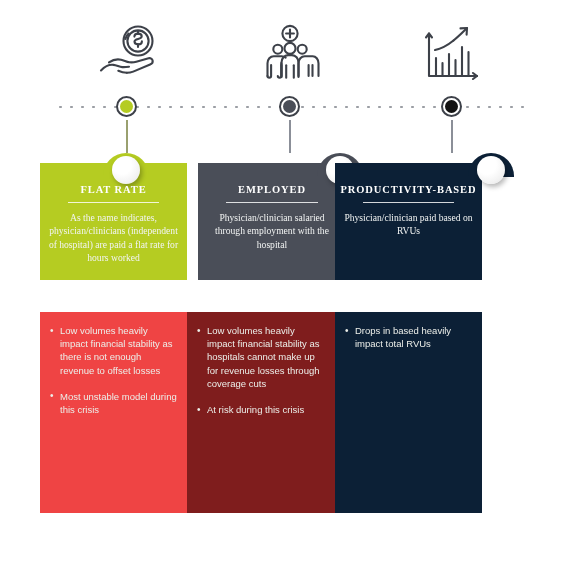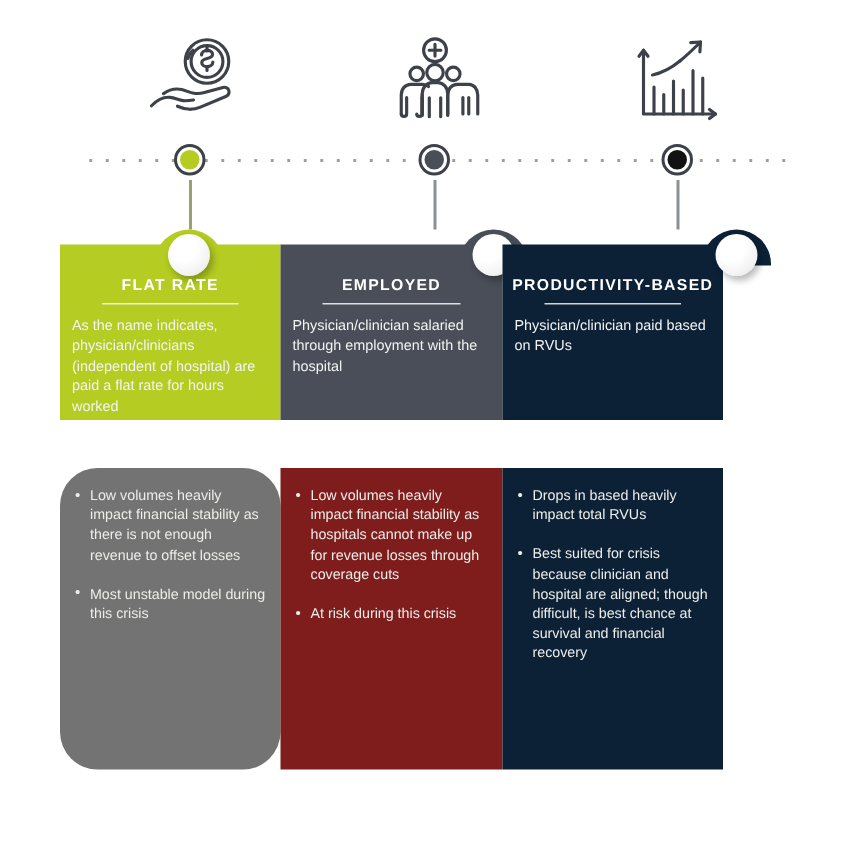--- a/index.html
+++ b/index.html
@@ -35,20 +35,21 @@
   .node .node-dot { width: 13px; height: 13px; border-radius: 50%; }
 
   
   .stem { position: absolute; width: 1.6px; height: 33px; top: 120px; }
 
   
   .cards { position: absolute; top: 153px; left: 40px; width: 442px; height: 127px; }
   .card {
     position: absolute; top: 0; height: 127px;
     overflow: visible;
+    font-family: Liberation Serif, serif;
   }
   .card-body {
     position: absolute; top: 10px; left: 0; width: 100%; height: 117px;
   }
   .card-notch {
     position: absolute; top: 0px; width: 46px; height: 24px;
     border-top-left-radius: 23px; border-top-right-radius: 23px;
   }
   .card-knob {
     position: absolute; top: 3px; width: 28px; height: 28px; border-radius: 50%;
@@ -59,21 +60,21 @@
     position: absolute; top: 31px; left: 0; width: 100%;
     text-align: center; color: #ffffff;
     font-size: 10.5px; font-weight: bold; letter-spacing: 0.9px;
   }
   .card-rule {
     position: absolute; top: 49px; height: 1.4px;
     background: rgba(255,255,255,0.82);
   }
   .card-text {
     position: absolute; top: 58px; left: 8px; right: 8px;
-    text-align: left; color: #f2f4f3;
+    text-align: center; color: #f2f4f3;
     font-size: 9.6px; line-height: 13.4px;
   }
 
   
   .divider { position: absolute; top: 290px; left: 40px; width: 442px; height: 20px;
              display: flex; align-items: center; }
   .divider .dline { flex: 1; height: 1.2px; background: #3d4149; }
   .divider .dlabel {
     padding: 0 10px; font-size: 10.5px; color: #2c3038; font-weight: normal;
     white-space: nowrap;
@@ -174,21 +175,21 @@
 
     <div class="card" id="card0" style="left:0px; width:147px;">
       <div class="card-body" style="background: rgb(181, 204, 34);"></div>
       <div class="card-notch" style="background: rgb(181, 204, 34); left: 63px;"></div>
       <div class="card-knob" style="left: 72px;"></div>
       <div class="card-title">FLAT RATE</div>
       <div class="card-rule" style="left: 28px; width: 91px;"></div>
       <div class="card-text">As the name indicates, physician/clinicians (independent of hospital) are paid a flat rate for hours worked</div>
     </div>
 
-    <div class="card" id="card1" style="left:147px; width:148px;">
+    <div class="card" id="card1" style="left:158px; width:148px;">
       <div class="card-body" style="background: rgb(74, 78, 88);"></div>
       <div class="card-notch" style="background: rgb(74, 78, 88); left: 119px;"></div>
       <div class="card-knob" style="left: 128px;"></div>
       <div class="card-title">EMPLOYED</div>
       <div class="card-rule" style="left: 28px; width: 92px;"></div>
       <div class="card-text">Physician/clinician salaried through employment with the hospital</div>
     </div>
 
     <div class="card" id="card2" style="left:295px; width:147px;">
       <div class="card-body" style="background: rgb(12, 32, 54);"></div>
@@ -197,36 +198,35 @@
       <div class="card-title">PRODUCTIVITY-BASED</div>
       <div class="card-rule" style="left: 28px; width: 91px;"></div>
       <div class="card-text">Physician/clinician paid based on RVUs</div>
     </div>
 
   </div>
 
 
   <div class="bottom">
 
-    <div class="bcol" id="bcol0" style="left: 0px; width: 147px; background: #737373; border-radius: 25px;">
+    <div class="bcol" id="bcol0" style="left: 0px; width: 147px; background: #ef4444;">
       <div class="blist">
         <div class="bitem">Low volumes heavily impact financial stability as there is not enough revenue to offset losses</div>
         <div class="bitem">Most unstable model during this crisis</div>
       </div>
     </div>
 
     <div class="bcol" id="bcol1" style="left: 147px; width: 148px; background: #7f1d1d;">
       <div class="blist">
         <div class="bitem">Low volumes heavily impact financial stability as hospitals cannot make up for revenue losses through coverage cuts</div>
         <div class="bitem">At risk during this crisis</div>
       </div>
     </div>
 
     <div class="bcol" id="bcol2" style="left: 295px; width: 147px; background: rgb(12, 32, 54);">
       <div class="blist">
         <div class="bitem">Drops in based heavily impact total RVUs</div>
-        <div class="bitem">Best suited for crisis because clinician and hospital are aligned; though difficult, is best chance at survival and financial recovery</div>
       </div>
     </div>
 
   </div>
 
 </div>
 
 </body></html>

